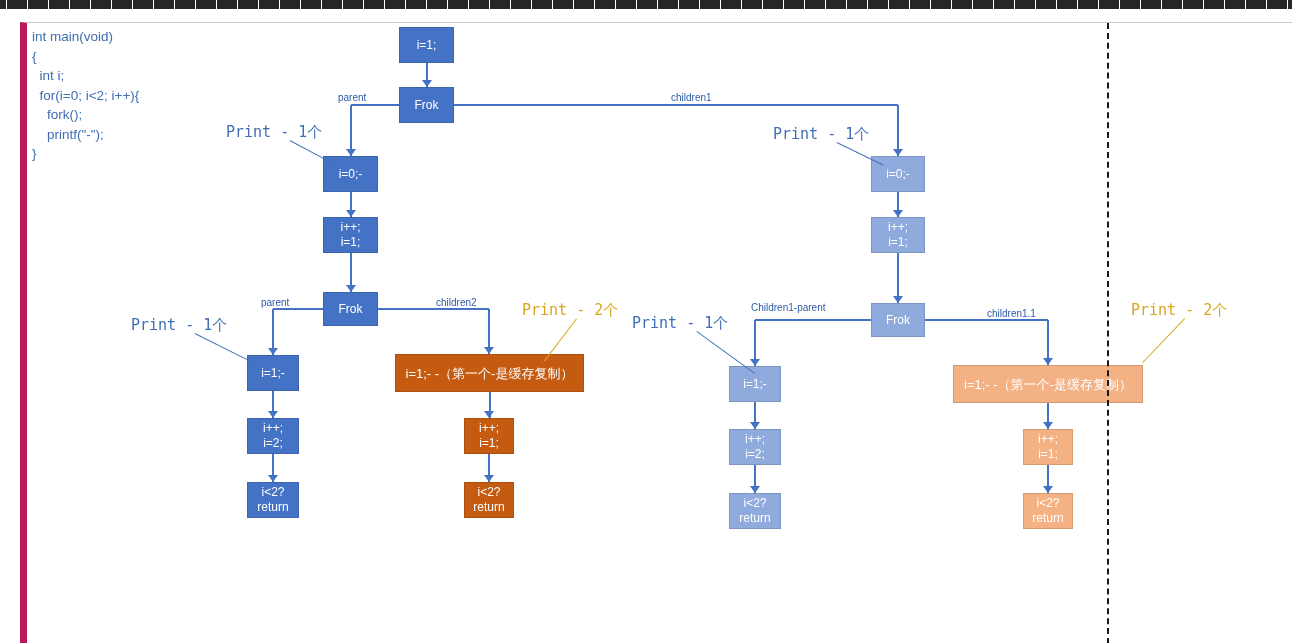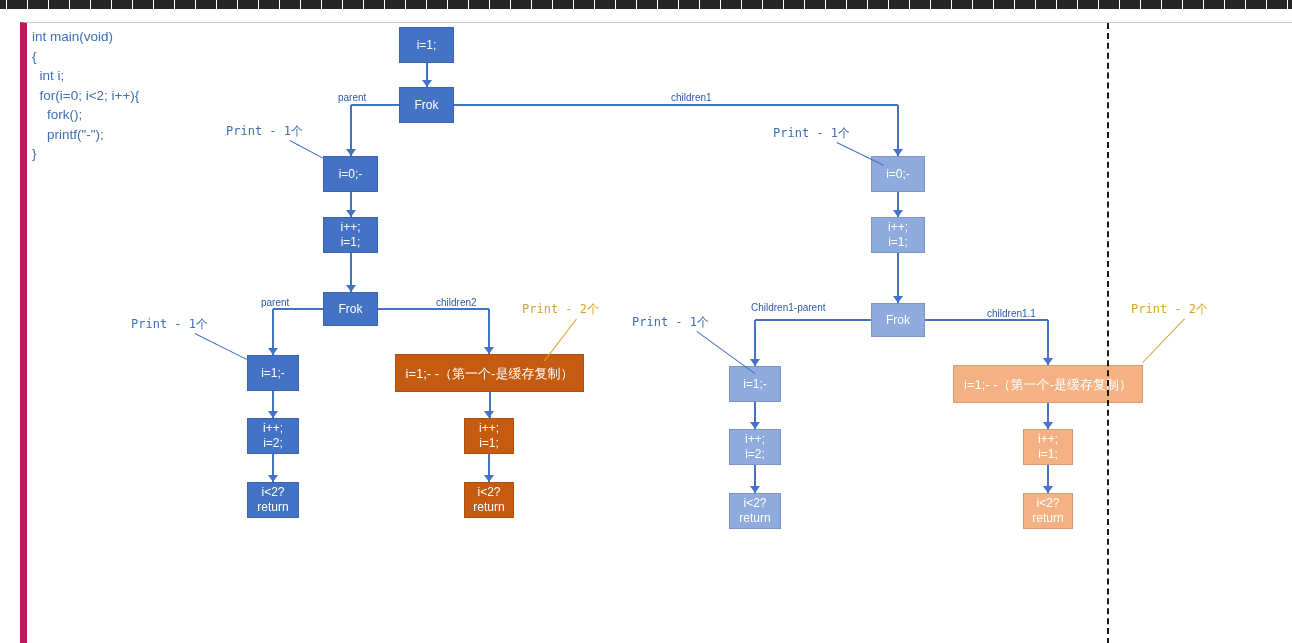--- a/index.html
+++ b/index.html
@@ -36,21 +36,21 @@
   .hline{position:absolute;height:2px;background:#4472C4;}
   .arrow{position:absolute;width:0;height:0;
          border-left:5px solid transparent;border-right:5px solid transparent;
          border-top:7px solid #4472C4;}
 
   
   .elabel{position:absolute;color:#2d5aa6;font-size:10px;white-space:nowrap;
           background:#ffffff;padding:0 2px;}
 
   
-  .anno{position:absolute;white-space:nowrap;font-size:12px;
+  .anno{position:absolute;white-space:nowrap;font-size:15px;
         font-family:"DejaVu Sans Mono","Liberation Mono",monospace;}
   .anno.blue{color:#3f6eb5;}
   .anno.gold{color:#D9A521;}
   .leader{position:absolute;transform-origin:0 0;height:1px;}
   .leader.blue{background:#4472C4;}
   .leader.gold{background:#D9A521;}
 
   
   #divider{position:absolute;left:1080px;top:0;width:0;height:621px;
            border-left:2px dashed #1a1a1a;}

